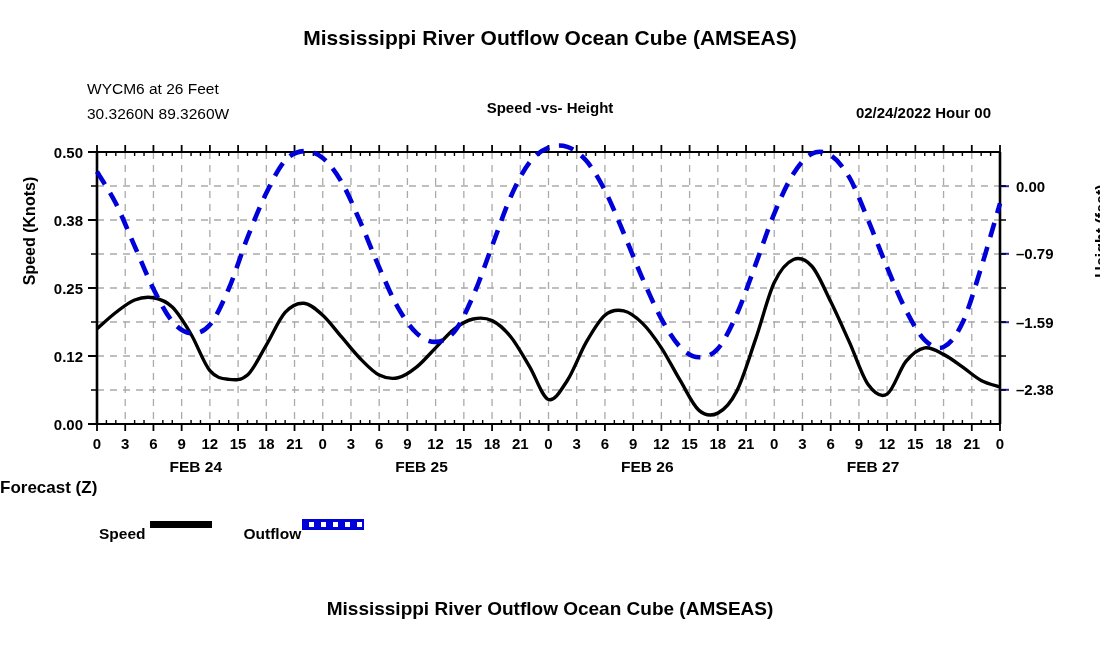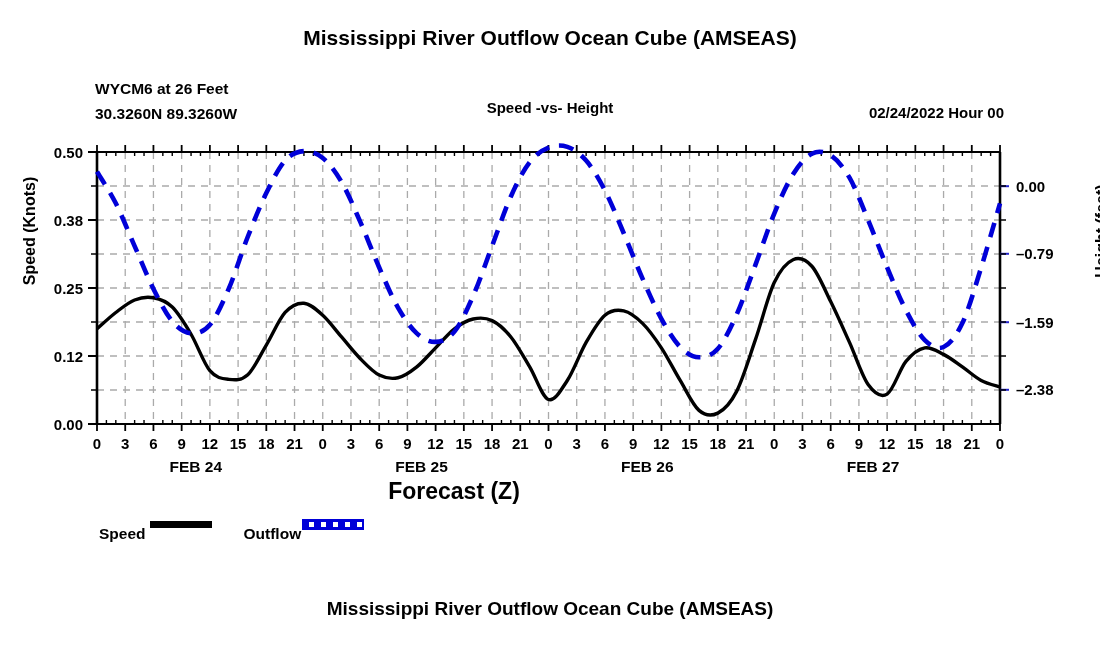--- a/index.html
+++ b/index.html
@@ -11,44 +11,44 @@
   .wrap{position:absolute;inset:0;}
   .title-main{
     position:absolute;left:0;top:26px;width:1100px;text-align:center;
     font-size:21px;font-weight:bold;color:#000;letter-spacing:0px;
   }
   .title-footer{
     position:absolute;left:0;top:598px;width:1100px;text-align:center;
     font-size:19px;font-weight:bold;color:#000;
   }
   .hdr-left{
-    position:absolute;left:95px;top:76px;
-    font-size:15.5px;font-weight:bold;color:#000;line-height:25px;
+    position:absolute;left:87px;top:76px;
+    font-size:15.5px;font-weight:normal;color:#000;line-height:25px;
   }
   .title-sub{
     position:absolute;left:0;top:99px;width:1100px;text-align:center;
     font-size:15px;font-weight:bold;color:#000;
   }
   .hdr-right{
-    position:absolute;right:96px;top:104px;
+    position:absolute;right:109px;top:104px;
     font-size:15px;font-weight:bold;color:#000;
   }
   .ylabel-left{
     position:absolute;left:-70px;top:222px;width:200px;text-align:center;
     font-size:16px;font-weight:bold;color:#000;
     transform:rotate(-90deg);transform-origin:center center;
   }
   .ylabel-right{
     position:absolute;left:1002px;top:222px;width:200px;text-align:center;
     font-size:16px;font-weight:bold;color:#000;
     transform:rotate(-90deg);transform-origin:center center;
   }
   .xlabel{
-    position:absolute;left:0;top:478px;width:908px;text-align:center;
-    font-size:23px;font-weight:bold;color:#000;
+    position:absolute;left:0;top:478px;width:908px;
+    font-size:17px;font-weight:bold;color:#000;
   }
   svg.plot{position:absolute;left:0;top:0;}
   .tick-txt{font-family:"Liberation Sans",sans-serif;font-size:15px;font-weight:bold;fill:#000;}
   .xtick-txt{font-family:"Liberation Sans",sans-serif;font-size:15px;font-weight:bold;fill:#000;}
   .day-txt{font-family:"Liberation Sans",sans-serif;font-size:15.5px;font-weight:bold;fill:#000;}
   .legend{
     position:absolute;left:99px;top:505px;
     display:flex;align-items:center;gap:0px;
   }
   .lg-label{font-size:15.5px;font-weight:bold;color:#000;margin-top:20px;}

